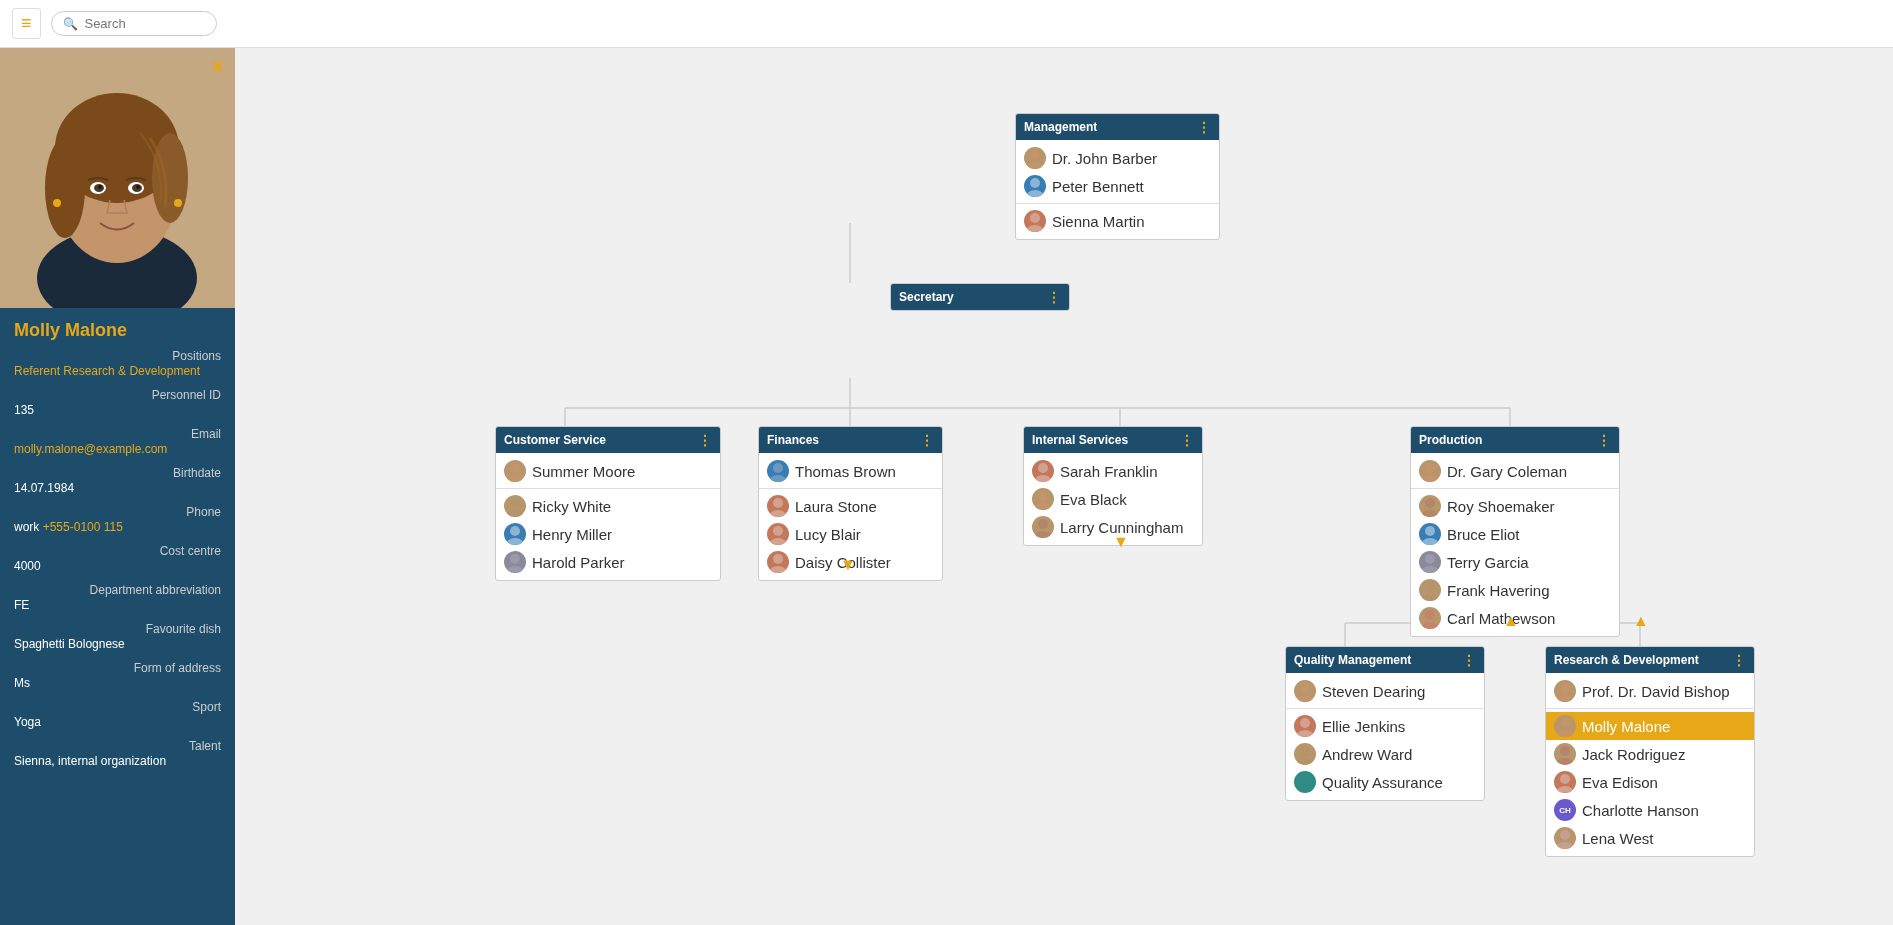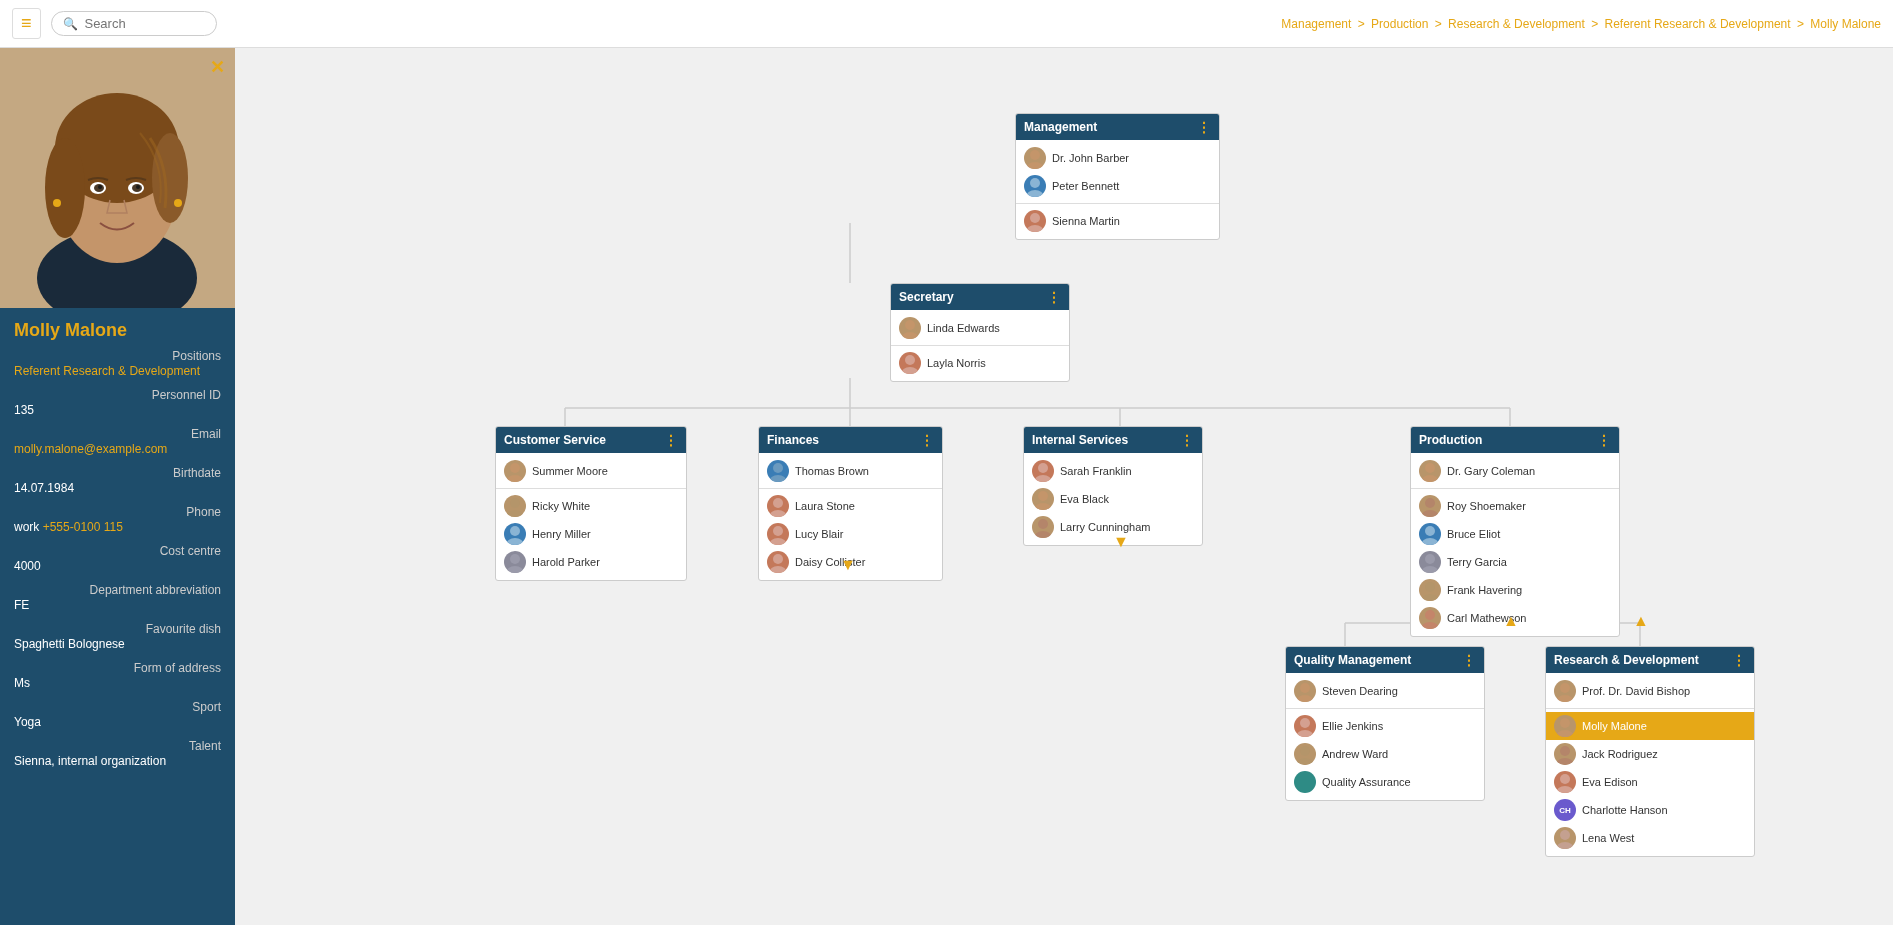--- a/index.html
+++ b/index.html
@@ -84,21 +84,21 @@
       display: flex; align-items: center; padding: 3px 8px; gap: 6px;
       cursor: pointer;
     }
     .node-person.highlighted { background: #e6a817; color: #fff; }
     .node-person.highlighted .person-name-text { color: #fff; }
     .person-avatar {
       width: 22px; height: 22px; border-radius: 50%; background: #ccc;
       flex-shrink: 0; overflow: hidden; display: flex; align-items: center; justify-content: center;
       font-size: 9px; color: #666;
     }
-    .person-name-text { font-size: 11px; color: #333; text-align: center; }
+    .person-name-text { font-size: 15px; color: #333; text-align: center; }
     .node-divider { border: none; border-top: 1px solid #ddd; margin: 3px 0; }
 
     
     .connectors { position: absolute; top: 0; left: 0; pointer-events: none; }
 
     
     .av-photo { background: #b8956a; }
     .av-blue { background: #3a7db5; }
     .av-teal { background: #2e8b85; }
     .av-gray { background: #8a8a9a; }
@@ -109,31 +109,20 @@
 <body>
 
 <div id="topbar">
   <div id="topbar-left">
     <div class="menu-icon">≡</div>
     <div class="search-box">
       <span class="search-icon">🔍</span>
       <input type="text" placeholder="Search" style="">
     </div>
   </div>
-  <div class="breadcrumb">
-    <span>Management</span>
-    <span class="sep"> &gt; </span>
-    <span>Production</span>
-    <span class="sep"> &gt; </span>
-    <span>Research &amp; Development</span>
-    <span class="sep"> &gt; </span>
-    <span>Referent Research &amp; Development</span>
-    <span class="sep"> &gt; </span>
-    <span class="current">Molly Malone</span>
-  </div>
 </div>
 
 <div id="main">
 
   <div id="left-panel">
     <div id="person-photo">
       
       <svg width="235" height="260" viewBox="0 0 235 260">
 
         <rect width="235" height="260" fill="#c4a882"></rect>
@@ -295,329 +284,308 @@
             <span class="person-name-text">Sienna Martin</span>
           </div>
         </div>
       </div>
 
       <div class="org-node" style="left:635px; top:215px; width:167px;">
         <div class="node-header">
           <span>Secretary</span>
           <span class="menu-dots">⋮</span>
         </div>
+      </div>
+
+      <div class="org-node" style="left:240px; top:358px; width:226px;">
+        <div class="node-header">
+          <span>Customer Service</span>
+          <span class="menu-dots">⋮</span>
+        </div>
         <div class="node-body">
           <div class="node-person">
             <div class="person-avatar av-photo">
               <svg width="22" height="22">
                   <circle cx="11" cy="8" r="5" fill="#c4956a"></circle>
                   <ellipse cx="11" cy="22" rx="9" ry="7" fill="#c4956a"></ellipse>
                 </svg>
             </div>
-            <span class="person-name-text">Linda Edwards</span>
+            <span class="person-name-text">Summer Moore</span>
+          </div>
+          <hr class="node-divider">
+          <div class="node-person">
+            <div class="person-avatar av-photo">
+              <svg width="22" height="22">
+                  <circle cx="11" cy="8" r="5" fill="#b4956a"></circle>
+                  <ellipse cx="11" cy="22" rx="9" ry="7" fill="#b4956a"></ellipse>
+                </svg>
+            </div>
+            <span class="person-name-text">Ricky White</span>
+          </div>
+          <div class="node-person">
+            <div class="person-avatar av-blue">
+              <svg width="22" height="22">
+                  <circle cx="11" cy="8" r="5" fill="#8ab4d4"></circle>
+                  <ellipse cx="11" cy="22" rx="9" ry="7" fill="#8ab4d4"></ellipse>
+                </svg>
+            </div>
+            <span class="person-name-text">Henry Miller</span>
+          </div>
+          <div class="node-person">
+            <div class="person-avatar av-gray">
+              <svg width="22" height="22">
+                  <circle cx="11" cy="8" r="5" fill="#9a9aaa"></circle>
+                  <ellipse cx="11" cy="22" rx="9" ry="7" fill="#9a9aaa"></ellipse>
+                </svg>
+            </div>
+            <span class="person-name-text">Harold Parker</span>
+          </div>
+        </div>
+      </div>
+
+      <div class="org-node" style="left:503px; top:358px; width:185px;">
+        <div class="node-header">
+          <span>Finances</span>
+          <span class="menu-dots">⋮</span>
+        </div>
+        <div class="node-body">
+          <div class="node-person">
+            <div class="person-avatar av-blue">
+              <svg width="22" height="22">
+                  <circle cx="11" cy="8" r="5" fill="#6a9abf"></circle>
+                  <ellipse cx="11" cy="22" rx="9" ry="7" fill="#6a9abf"></ellipse>
+                </svg>
+            </div>
+            <span class="person-name-text">Thomas Brown</span>
           </div>
           <hr class="node-divider">
           <div class="node-person">
             <div class="person-avatar av-pink">
               <svg width="22" height="22">
                   <circle cx="11" cy="8" r="5" fill="#d4a090"></circle>
                   <ellipse cx="11" cy="22" rx="9" ry="7" fill="#d4a090"></ellipse>
                 </svg>
             </div>
-            <span class="person-name-text">Layla Norris</span>
-          </div>
-        </div>
-      </div>
-
-      <div class="org-node" style="left:240px; top:358px; width:192px;">
-        <div class="node-header">
-          <span>Customer Service</span>
+            <span class="person-name-text">Laura Stone</span>
+          </div>
+          <div class="node-person">
+            <div class="person-avatar av-pink">
+              <svg width="22" height="22">
+                  <circle cx="11" cy="8" r="5" fill="#d4a090"></circle>
+                  <ellipse cx="11" cy="22" rx="9" ry="7" fill="#d4a090"></ellipse>
+                </svg>
+            </div>
+            <span class="person-name-text">Lucy Blair</span>
+          </div>
+          <div class="node-person">
+            <div class="person-avatar av-pink">
+              <svg width="22" height="22">
+                  <circle cx="11" cy="8" r="5" fill="#d4a090"></circle>
+                  <ellipse cx="11" cy="22" rx="9" ry="7" fill="#d4a090"></ellipse>
+                </svg>
+            </div>
+            <span class="person-name-text">Daisy Collister</span>
+          </div>
+        </div>
+      </div>
+
+      <div style="position:absolute; left:585px; top:488px; color:#e6a817; font-size:16px;">▼</div>
+
+      <div class="org-node" style="left:768px; top:358px; width:173px;">
+        <div class="node-header">
+          <span>Internal Services</span>
           <span class="menu-dots">⋮</span>
         </div>
         <div class="node-body">
+          <div class="node-person">
+            <div class="person-avatar av-pink">
+              <svg width="22" height="22">
+                  <circle cx="11" cy="8" r="5" fill="#d4a090"></circle>
+                  <ellipse cx="11" cy="22" rx="9" ry="7" fill="#d4a090"></ellipse>
+                </svg>
+            </div>
+            <span class="person-name-text">Sarah Franklin</span>
+          </div>
           <div class="node-person">
             <div class="person-avatar av-photo">
               <svg width="22" height="22">
                   <circle cx="11" cy="8" r="5" fill="#c4956a"></circle>
                   <ellipse cx="11" cy="22" rx="9" ry="7" fill="#c4956a"></ellipse>
                 </svg>
             </div>
-            <span class="person-name-text">Summer Moore</span>
+            <span class="person-name-text">Eva Black</span>
+          </div>
+          <div class="node-person">
+            <div class="person-avatar av-photo">
+              <svg width="22" height="22">
+                  <circle cx="11" cy="8" r="5" fill="#b4856a"></circle>
+                  <ellipse cx="11" cy="22" rx="9" ry="7" fill="#b4856a"></ellipse>
+                </svg>
+            </div>
+            <span class="person-name-text">Larry Cunningham</span>
+          </div>
+        </div>
+      </div>
+
+      <div style="position:absolute; left:858px; top:465px; color:#e6a817; font-size:16px;">▼</div>
+
+      <div class="org-node" style="left:1155px; top:358px; width:210px;">
+        <div class="node-header">
+          <span>Production</span>
+          <span class="menu-dots">⋮</span>
+        </div>
+        <div class="node-body">
+          <div class="node-person">
+            <div class="person-avatar av-photo">
+              <svg width="22" height="22">
+                  <circle cx="11" cy="8" r="5" fill="#c4956a"></circle>
+                  <ellipse cx="11" cy="22" rx="9" ry="7" fill="#c4956a"></ellipse>
+                </svg>
+            </div>
+            <span class="person-name-text">Dr. Gary Coleman</span>
           </div>
           <hr class="node-divider">
+          <div class="node-person">
+            <div class="person-avatar av-photo">
+              <svg width="22" height="22">
+                  <circle cx="11" cy="8" r="5" fill="#b4856a"></circle>
+                  <ellipse cx="11" cy="22" rx="9" ry="7" fill="#b4856a"></ellipse>
+                </svg>
+            </div>
+            <span class="person-name-text">Roy Shoemaker</span>
+          </div>
+          <div class="node-person">
+            <div class="person-avatar av-blue">
+              <svg width="22" height="22">
+                  <circle cx="11" cy="8" r="5" fill="#8ab4d4"></circle>
+                  <ellipse cx="11" cy="22" rx="9" ry="7" fill="#8ab4d4"></ellipse>
+                </svg>
+            </div>
+            <span class="person-name-text">Bruce Eliot</span>
+          </div>
+          <div class="node-person">
+            <div class="person-avatar av-gray">
+              <svg width="22" height="22">
+                  <circle cx="11" cy="8" r="5" fill="#9a9aaa"></circle>
+                  <ellipse cx="11" cy="22" rx="9" ry="7" fill="#9a9aaa"></ellipse>
+                </svg>
+            </div>
+            <span class="person-name-text">Terry Garcia</span>
+          </div>
           <div class="node-person">
             <div class="person-avatar av-photo">
               <svg width="22" height="22">
                   <circle cx="11" cy="8" r="5" fill="#b4956a"></circle>
                   <ellipse cx="11" cy="22" rx="9" ry="7" fill="#b4956a"></ellipse>
                 </svg>
             </div>
-            <span class="person-name-text">Ricky White</span>
-          </div>
-          <div class="node-person">
-            <div class="person-avatar av-blue">
-              <svg width="22" height="22">
-                  <circle cx="11" cy="8" r="5" fill="#8ab4d4"></circle>
-                  <ellipse cx="11" cy="22" rx="9" ry="7" fill="#8ab4d4"></ellipse>
-                </svg>
-            </div>
-            <span class="person-name-text">Henry Miller</span>
-          </div>
-          <div class="node-person">
-            <div class="person-avatar av-gray">
-              <svg width="22" height="22">
-                  <circle cx="11" cy="8" r="5" fill="#9a9aaa"></circle>
-                  <ellipse cx="11" cy="22" rx="9" ry="7" fill="#9a9aaa"></ellipse>
-                </svg>
-            </div>
-            <span class="person-name-text">Harold Parker</span>
-          </div>
-        </div>
-      </div>
-
-      <div class="org-node" style="left:503px; top:358px; width:185px;">
-        <div class="node-header">
-          <span>Finances</span>
+            <span class="person-name-text">Frank Havering</span>
+          </div>
+          <div class="node-person">
+            <div class="person-avatar av-photo">
+              <svg width="22" height="22">
+                  <circle cx="11" cy="8" r="5" fill="#c4856a"></circle>
+                  <ellipse cx="11" cy="22" rx="9" ry="7" fill="#c4856a"></ellipse>
+                </svg>
+            </div>
+            <span class="person-name-text">Carl Mathewson</span>
+          </div>
+        </div>
+      </div>
+
+      <div style="position:absolute; left:1248px; top:544px; color:#e6a817; font-size:16px;">▲</div>
+
+      <div style="position:absolute; left:1378px; top:544px; color:#e6a817; font-size:16px;">▲</div>
+
+      <div class="org-node" style="left:1030px; top:578px; width:200px;">
+        <div class="node-header">
+          <span>Quality Management</span>
           <span class="menu-dots">⋮</span>
         </div>
         <div class="node-body">
           <div class="node-person">
-            <div class="person-avatar av-blue">
-              <svg width="22" height="22">
-                  <circle cx="11" cy="8" r="5" fill="#6a9abf"></circle>
-                  <ellipse cx="11" cy="22" rx="9" ry="7" fill="#6a9abf"></ellipse>
-                </svg>
-            </div>
-            <span class="person-name-text">Thomas Brown</span>
+            <div class="person-avatar av-photo">
+              <svg width="22" height="22">
+                  <circle cx="11" cy="8" r="5" fill="#c4956a"></circle>
+                  <ellipse cx="11" cy="22" rx="9" ry="7" fill="#c4956a"></ellipse>
+                </svg>
+            </div>
+            <span class="person-name-text">Steven Dearing</span>
           </div>
           <hr class="node-divider">
           <div class="node-person">
             <div class="person-avatar av-pink">
               <svg width="22" height="22">
                   <circle cx="11" cy="8" r="5" fill="#d4a090"></circle>
                   <ellipse cx="11" cy="22" rx="9" ry="7" fill="#d4a090"></ellipse>
                 </svg>
             </div>
-            <span class="person-name-text">Laura Stone</span>
+            <span class="person-name-text">Ellie Jenkins</span>
+          </div>
+          <div class="node-person">
+            <div class="person-avatar av-photo">
+              <svg width="22" height="22">
+                  <circle cx="11" cy="8" r="5" fill="#b4956a"></circle>
+                  <ellipse cx="11" cy="22" rx="9" ry="7" fill="#b4956a"></ellipse>
+                </svg>
+            </div>
+            <span class="person-name-text">Andrew Ward</span>
+          </div>
+          <div class="node-person">
+            <div class="person-avatar av-teal">
+              <svg width="22" height="22">
+                  <rect x="3" y="4" width="16" height="14" rx="2" fill="#2e8b85"></rect>
+                </svg>
+            </div>
+            <span class="person-name-text">Quality Assurance</span>
+          </div>
+        </div>
+      </div>
+
+      <div class="org-node" style="left:1290px; top:578px; width:210px;">
+        <div class="node-header">
+          <span>Research &amp; Development</span>
+          <span class="menu-dots">⋮</span>
+        </div>
+        <div class="node-body">
+          <div class="node-person">
+            <div class="person-avatar av-photo">
+              <svg width="22" height="22">
+                  <circle cx="11" cy="8" r="5" fill="#c4956a"></circle>
+                  <ellipse cx="11" cy="22" rx="9" ry="7" fill="#c4956a"></ellipse>
+                </svg>
+            </div>
+            <span class="person-name-text">Prof. Dr. David Bishop</span>
+          </div>
+          <hr class="node-divider">
+          <div class="node-person highlighted">
+            <div class="person-avatar av-photo">
+              <svg width="22" height="22">
+                  <circle cx="11" cy="8" r="5" fill="#c4956a"></circle>
+                  <ellipse cx="11" cy="22" rx="9" ry="7" fill="#c4956a"></ellipse>
+                </svg>
+            </div>
+            <span class="person-name-text" style="color:#fff;">Molly Malone</span>
+          </div>
+          <div class="node-person">
+            <div class="person-avatar av-photo">
+              <svg width="22" height="22">
+                  <circle cx="11" cy="8" r="5" fill="#b4856a"></circle>
+                  <ellipse cx="11" cy="22" rx="9" ry="7" fill="#b4856a"></ellipse>
+                </svg>
+            </div>
+            <span class="person-name-text">Jack Rodriguez</span>
           </div>
           <div class="node-person">
             <div class="person-avatar av-pink">
               <svg width="22" height="22">
                   <circle cx="11" cy="8" r="5" fill="#d4a090"></circle>
                   <ellipse cx="11" cy="22" rx="9" ry="7" fill="#d4a090"></ellipse>
                 </svg>
             </div>
-            <span class="person-name-text">Lucy Blair</span>
-          </div>
-          <div class="node-person">
-            <div class="person-avatar av-pink">
-              <svg width="22" height="22">
-                  <circle cx="11" cy="8" r="5" fill="#d4a090"></circle>
-                  <ellipse cx="11" cy="22" rx="9" ry="7" fill="#d4a090"></ellipse>
-                </svg>
-            </div>
-            <span class="person-name-text">Daisy Collister</span>
-          </div>
-        </div>
-      </div>
-
-      <div style="position:absolute; left:585px; top:488px; color:#e6a817; font-size:16px;">▼</div>
-
-      <div class="org-node" style="left:768px; top:358px; width:173px;">
-        <div class="node-header">
-          <span>Internal Services</span>
-          <span class="menu-dots">⋮</span>
-        </div>
-        <div class="node-body">
-          <div class="node-person">
-            <div class="person-avatar av-pink">
-              <svg width="22" height="22">
-                  <circle cx="11" cy="8" r="5" fill="#d4a090"></circle>
-                  <ellipse cx="11" cy="22" rx="9" ry="7" fill="#d4a090"></ellipse>
-                </svg>
-            </div>
-            <span class="person-name-text">Sarah Franklin</span>
-          </div>
-          <div class="node-person">
-            <div class="person-avatar av-photo">
-              <svg width="22" height="22">
-                  <circle cx="11" cy="8" r="5" fill="#c4956a"></circle>
-                  <ellipse cx="11" cy="22" rx="9" ry="7" fill="#c4956a"></ellipse>
-                </svg>
-            </div>
-            <span class="person-name-text">Eva Black</span>
-          </div>
-          <div class="node-person">
-            <div class="person-avatar av-photo">
-              <svg width="22" height="22">
-                  <circle cx="11" cy="8" r="5" fill="#b4856a"></circle>
-                  <ellipse cx="11" cy="22" rx="9" ry="7" fill="#b4856a"></ellipse>
-                </svg>
-            </div>
-            <span class="person-name-text">Larry Cunningham</span>
-          </div>
-        </div>
-      </div>
-
-      <div style="position:absolute; left:858px; top:465px; color:#e6a817; font-size:16px;">▼</div>
-
-      <div class="org-node" style="left:1155px; top:358px; width:210px;">
-        <div class="node-header">
-          <span>Production</span>
-          <span class="menu-dots">⋮</span>
-        </div>
-        <div class="node-body">
-          <div class="node-person">
-            <div class="person-avatar av-photo">
-              <svg width="22" height="22">
-                  <circle cx="11" cy="8" r="5" fill="#c4956a"></circle>
-                  <ellipse cx="11" cy="22" rx="9" ry="7" fill="#c4956a"></ellipse>
-                </svg>
-            </div>
-            <span class="person-name-text">Dr. Gary Coleman</span>
-          </div>
-          <hr class="node-divider">
-          <div class="node-person">
-            <div class="person-avatar av-photo">
-              <svg width="22" height="22">
-                  <circle cx="11" cy="8" r="5" fill="#b4856a"></circle>
-                  <ellipse cx="11" cy="22" rx="9" ry="7" fill="#b4856a"></ellipse>
-                </svg>
-            </div>
-            <span class="person-name-text">Roy Shoemaker</span>
-          </div>
-          <div class="node-person">
-            <div class="person-avatar av-blue">
-              <svg width="22" height="22">
-                  <circle cx="11" cy="8" r="5" fill="#8ab4d4"></circle>
-                  <ellipse cx="11" cy="22" rx="9" ry="7" fill="#8ab4d4"></ellipse>
-                </svg>
-            </div>
-            <span class="person-name-text">Bruce Eliot</span>
-          </div>
-          <div class="node-person">
-            <div class="person-avatar av-gray">
-              <svg width="22" height="22">
-                  <circle cx="11" cy="8" r="5" fill="#9a9aaa"></circle>
-                  <ellipse cx="11" cy="22" rx="9" ry="7" fill="#9a9aaa"></ellipse>
-                </svg>
-            </div>
-            <span class="person-name-text">Terry Garcia</span>
-          </div>
-          <div class="node-person">
-            <div class="person-avatar av-photo">
-              <svg width="22" height="22">
-                  <circle cx="11" cy="8" r="5" fill="#b4956a"></circle>
-                  <ellipse cx="11" cy="22" rx="9" ry="7" fill="#b4956a"></ellipse>
-                </svg>
-            </div>
-            <span class="person-name-text">Frank Havering</span>
-          </div>
-          <div class="node-person">
-            <div class="person-avatar av-photo">
-              <svg width="22" height="22">
-                  <circle cx="11" cy="8" r="5" fill="#c4856a"></circle>
-                  <ellipse cx="11" cy="22" rx="9" ry="7" fill="#c4856a"></ellipse>
-                </svg>
-            </div>
-            <span class="person-name-text">Carl Mathewson</span>
-          </div>
-        </div>
-      </div>
-
-      <div style="position:absolute; left:1248px; top:544px; color:#e6a817; font-size:16px;">▲</div>
-
-      <div style="position:absolute; left:1378px; top:544px; color:#e6a817; font-size:16px;">▲</div>
-
-      <div class="org-node" style="left:1030px; top:578px; width:200px;">
-        <div class="node-header">
-          <span>Quality Management</span>
-          <span class="menu-dots">⋮</span>
-        </div>
-        <div class="node-body">
-          <div class="node-person">
-            <div class="person-avatar av-photo">
-              <svg width="22" height="22">
-                  <circle cx="11" cy="8" r="5" fill="#c4956a"></circle>
-                  <ellipse cx="11" cy="22" rx="9" ry="7" fill="#c4956a"></ellipse>
-                </svg>
-            </div>
-            <span class="person-name-text">Steven Dearing</span>
-          </div>
-          <hr class="node-divider">
-          <div class="node-person">
-            <div class="person-avatar av-pink">
-              <svg width="22" height="22">
-                  <circle cx="11" cy="8" r="5" fill="#d4a090"></circle>
-                  <ellipse cx="11" cy="22" rx="9" ry="7" fill="#d4a090"></ellipse>
-                </svg>
-            </div>
-            <span class="person-name-text">Ellie Jenkins</span>
-          </div>
-          <div class="node-person">
-            <div class="person-avatar av-photo">
-              <svg width="22" height="22">
-                  <circle cx="11" cy="8" r="5" fill="#b4956a"></circle>
-                  <ellipse cx="11" cy="22" rx="9" ry="7" fill="#b4956a"></ellipse>
-                </svg>
-            </div>
-            <span class="person-name-text">Andrew Ward</span>
-          </div>
-          <div class="node-person">
-            <div class="person-avatar av-teal">
-              <svg width="22" height="22">
-                  <rect x="3" y="4" width="16" height="14" rx="2" fill="#2e8b85"></rect>
-                </svg>
-            </div>
-            <span class="person-name-text">Quality Assurance</span>
-          </div>
-        </div>
-      </div>
-
-      <div class="org-node" style="left:1290px; top:578px; width:210px;">
-        <div class="node-header">
-          <span>Research &amp; Development</span>
-          <span class="menu-dots">⋮</span>
-        </div>
-        <div class="node-body">
-          <div class="node-person">
-            <div class="person-avatar av-photo">
-              <svg width="22" height="22">
-                  <circle cx="11" cy="8" r="5" fill="#c4956a"></circle>
-                  <ellipse cx="11" cy="22" rx="9" ry="7" fill="#c4956a"></ellipse>
-                </svg>
-            </div>
-            <span class="person-name-text">Prof. Dr. David Bishop</span>
-          </div>
-          <hr class="node-divider">
-          <div class="node-person highlighted">
-            <div class="person-avatar av-photo">
-              <svg width="22" height="22">
-                  <circle cx="11" cy="8" r="5" fill="#c4956a"></circle>
-                  <ellipse cx="11" cy="22" rx="9" ry="7" fill="#c4956a"></ellipse>
-                </svg>
-            </div>
-            <span class="person-name-text" style="color:#fff;">Molly Malone</span>
-          </div>
-          <div class="node-person">
-            <div class="person-avatar av-photo">
-              <svg width="22" height="22">
-                  <circle cx="11" cy="8" r="5" fill="#b4856a"></circle>
-                  <ellipse cx="11" cy="22" rx="9" ry="7" fill="#b4856a"></ellipse>
-                </svg>
-            </div>
-            <span class="person-name-text">Jack Rodriguez</span>
-          </div>
-          <div class="node-person">
-            <div class="person-avatar av-pink">
-              <svg width="22" height="22">
-                  <circle cx="11" cy="8" r="5" fill="#d4a090"></circle>
-                  <ellipse cx="11" cy="22" rx="9" ry="7" fill="#d4a090"></ellipse>
-                </svg>
-            </div>
             <span class="person-name-text">Eva Edison</span>
           </div>
           <div class="node-person">
             <div class="person-avatar av-ch" style="font-size:8px; color:#fff; display:flex; align-items:center; justify-content:center; background:#6a5acd;">CH</div>
             <span class="person-name-text">Charlotte Hanson</span>
           </div>
           <div class="node-person">
             <div class="person-avatar av-photo">
               <svg width="22" height="22">
                   <circle cx="11" cy="8" r="5" fill="#c4a090"></circle>

